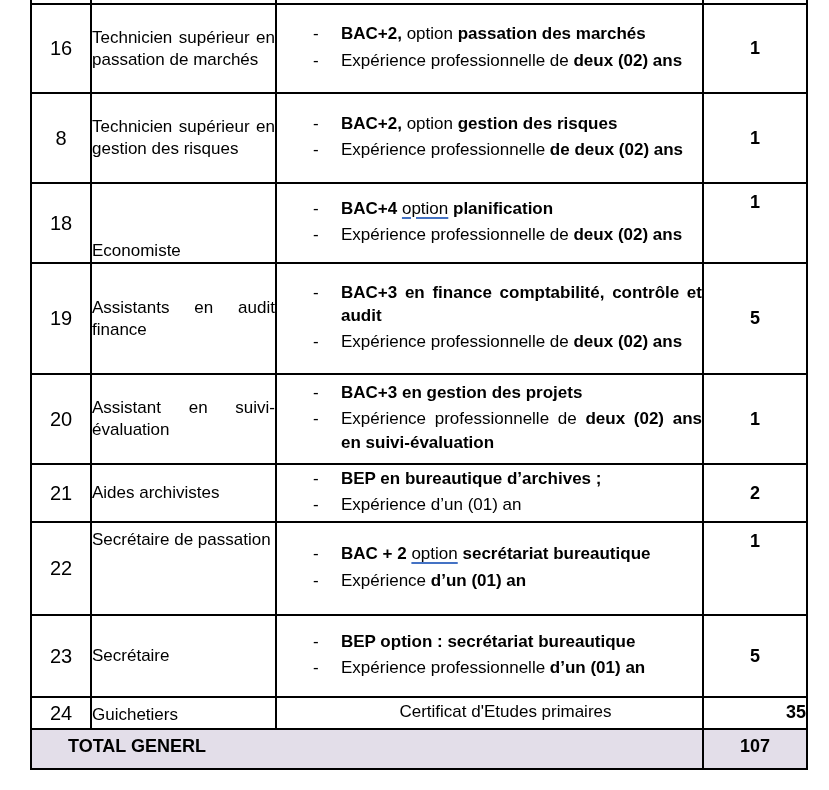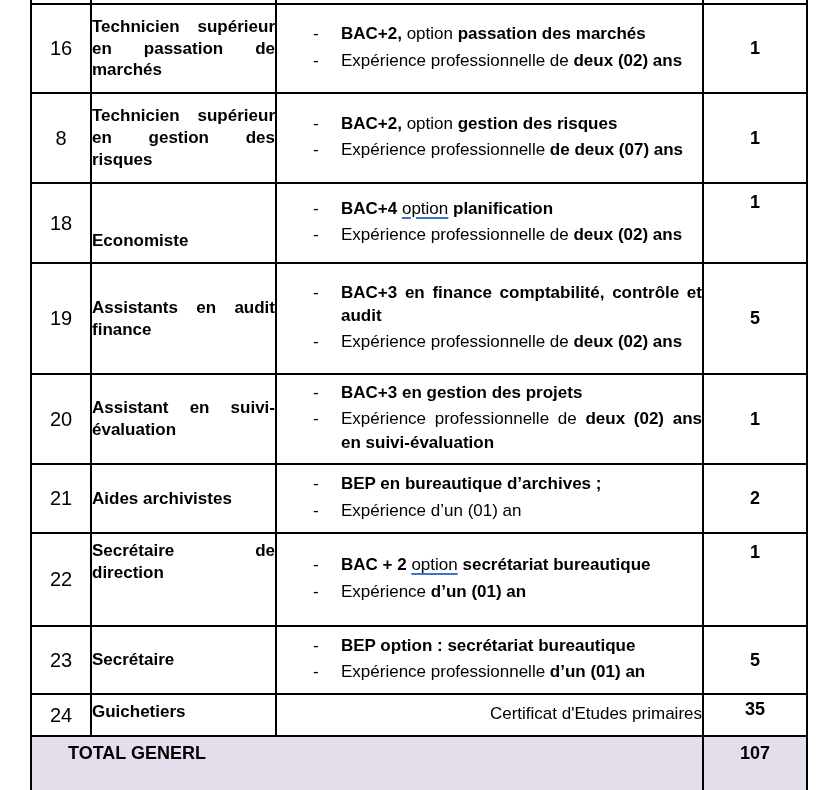--- a/index.html
+++ b/index.html
@@ -30,65 +30,65 @@
     overflow:hidden;
   }
   
   tr.partial td{height:4px;border-top:none;padding:0;}
   
   tbody tr:nth-child(2) {height:89px;}
   tbody tr:nth-child(3) {height:90px;}
   tbody tr:nth-child(4) {height:80px;}
   tbody tr:nth-child(5) {height:111px;}
   tbody tr:nth-child(6) {height:90px;}
-  tbody tr:nth-child(7) {height:69px;}
+  tbody tr:nth-child(7) {height:58px;}
   tbody tr:nth-child(8) {height:93px;}
-  tbody tr:nth-child(9) {height:68px;}
-  tbody tr:nth-child(10){height:42px;}
-  tbody tr:nth-child(11){height:55px;}
+  tbody tr:nth-child(9) {height:82px;}
+  tbody tr:nth-child(10){height:32px;}
+  tbody tr:nth-child(11){height:40px;}
 
   td.c-num{text-align:center;font-size:20px;font-weight:400;}
   td.c-title{
-    font-weight:bold;
+    font-weight:normal;
     text-align:justify;
     padding:4px 8px 4px 10px;
     line-height:1.28;
   }
   td.c-req{
     vertical-align:top;
     padding:7px 12px 4px 0;
     line-height:1.36;
   }
   td.c-count{text-align:center;font-weight:bold;font-size:18px;}
 
   .req-item{display:flex;margin-bottom:3px;}
   .req-item .dash{
     flex:0 0 64px;
     padding-left:36px;
     font-weight:400;
   }
   .req-item .req-text{flex:1;text-align:justify;}
   .req-item.no-bullet{display:block;}
-  .req-item.no-bullet .req-text{text-align:right;padding-left:32px;}
+  .req-item.no-bullet .req-text{text-align:center;padding-left:32px;}
 
   .b{font-weight:bold;}
   .u{
     text-decoration:underline;
     text-decoration-color:var(--underline);
     text-decoration-thickness:2px;
     text-underline-offset:3px;
   }
 
   
-  tbody tr:nth-child(4) td.c-title{vertical-align:bottom;padding-bottom:10px;}
+  tbody tr:nth-child(4) td.c-title{vertical-align:bottom;}
   tbody tr:nth-child(4) td.c-count,
   tbody tr:nth-child(8) td.c-count{vertical-align:top;padding-top:8px;}
   tbody tr:nth-child(8) td.c-title,
   tbody tr:nth-child(10) td.c-title{vertical-align:top;padding-top:6px;}
-  tbody tr:nth-child(10) td.c-count{vertical-align:top;padding-top:4px;}
+  tbody tr:nth-child(10) td.c-count{vertical-align:top;padding-top:4px;text-align:right;}
 
   tr.total-row td{
     background:var(--total-bg);
     vertical-align:top;
     padding-top:6px;
   }
   tr.total-row td.t-label{
     font-weight:bold;
     font-size:18px;
     padding-left:36px;
@@ -131,21 +131,21 @@
       <tr>
         <td class="c-num">8</td>
         <td class="c-title">Technicien supérieur en gestion des risques</td>
         <td class="c-req">
           <div class="req-item">
             <span class="dash">-</span>
             <div class="req-text"><span class="b">BAC+2,</span><span> option </span><span class="b">gestion des risques</span></div>
           </div>
           <div class="req-item">
             <span class="dash">-</span>
-            <div class="req-text"><span>Expérience professionnelle </span><span class="b">de deux (07) ans</span></div>
+            <div class="req-text"><span>Expérience professionnelle </span><span class="b">de deux (02) ans</span></div>
           </div>
         </td>
         <td class="c-count">1</td>
       </tr>
       <tr>
         <td class="c-num">18</td>
         <td class="c-title">Economiste</td>
         <td class="c-req">
           <div class="req-item">
             <span class="dash">-</span>
@@ -198,21 +198,21 @@
           </div>
           <div class="req-item">
             <span class="dash">-</span>
             <div class="req-text"><span>Expérience d’un (01) an</span></div>
           </div>
         </td>
         <td class="c-count">2</td>
       </tr>
       <tr>
         <td class="c-num">22</td>
-        <td class="c-title">Secrétaire de direction</td>
+        <td class="c-title">Secrétaire de passation</td>
         <td class="c-req">
           <div class="req-item">
             <span class="dash">-</span>
             <div class="req-text"><span class="b">BAC + 2</span><span> </span><span class="u">option</span><span> </span><span class="b">secrétariat bureautique</span></div>
           </div>
           <div class="req-item">
             <span class="dash">-</span>
             <div class="req-text"><span>Expérience </span><span class="b">d’un (01) an</span></div>
           </div>
         </td>

